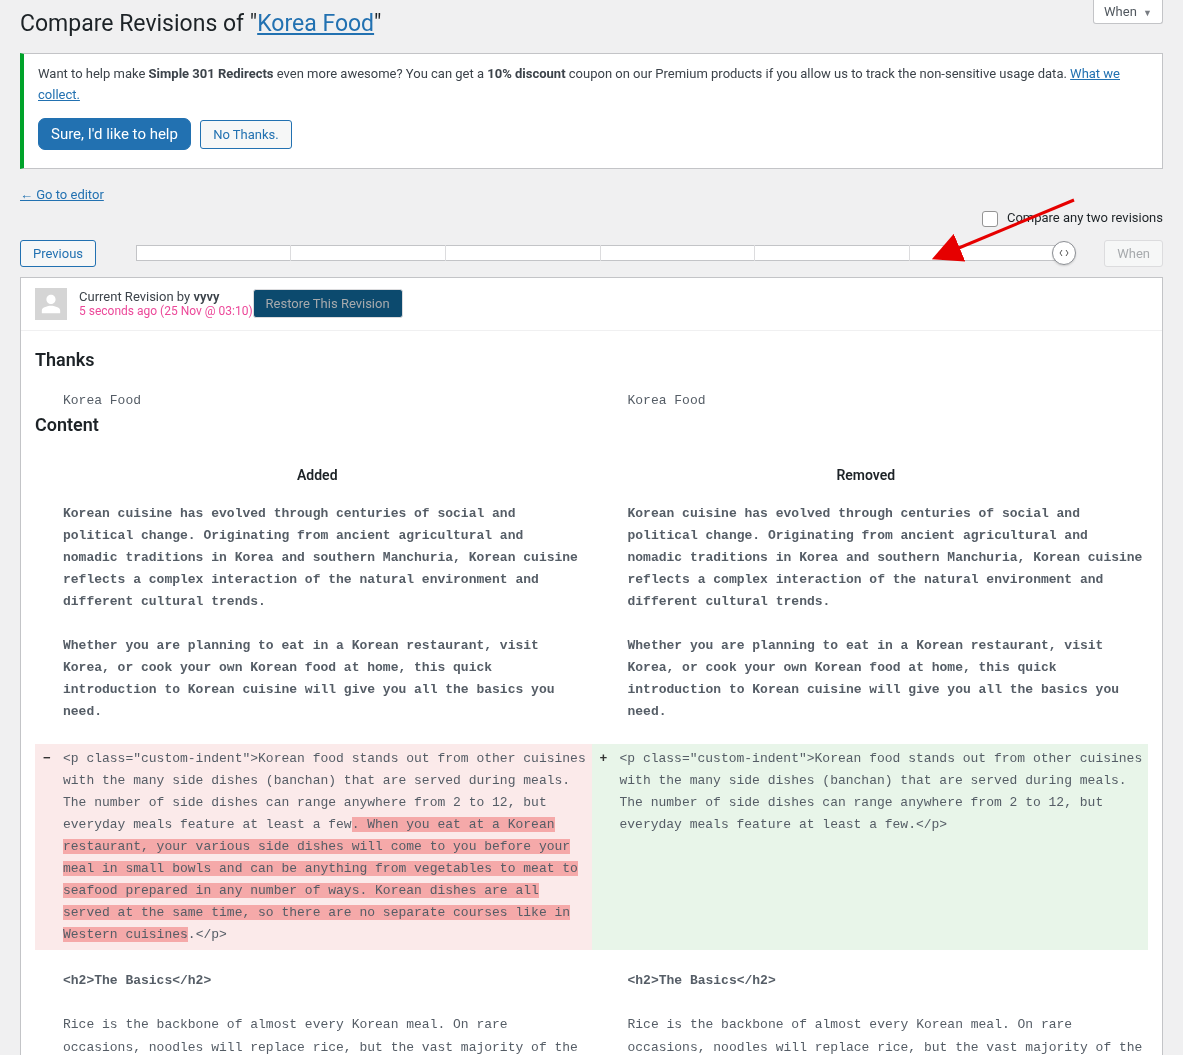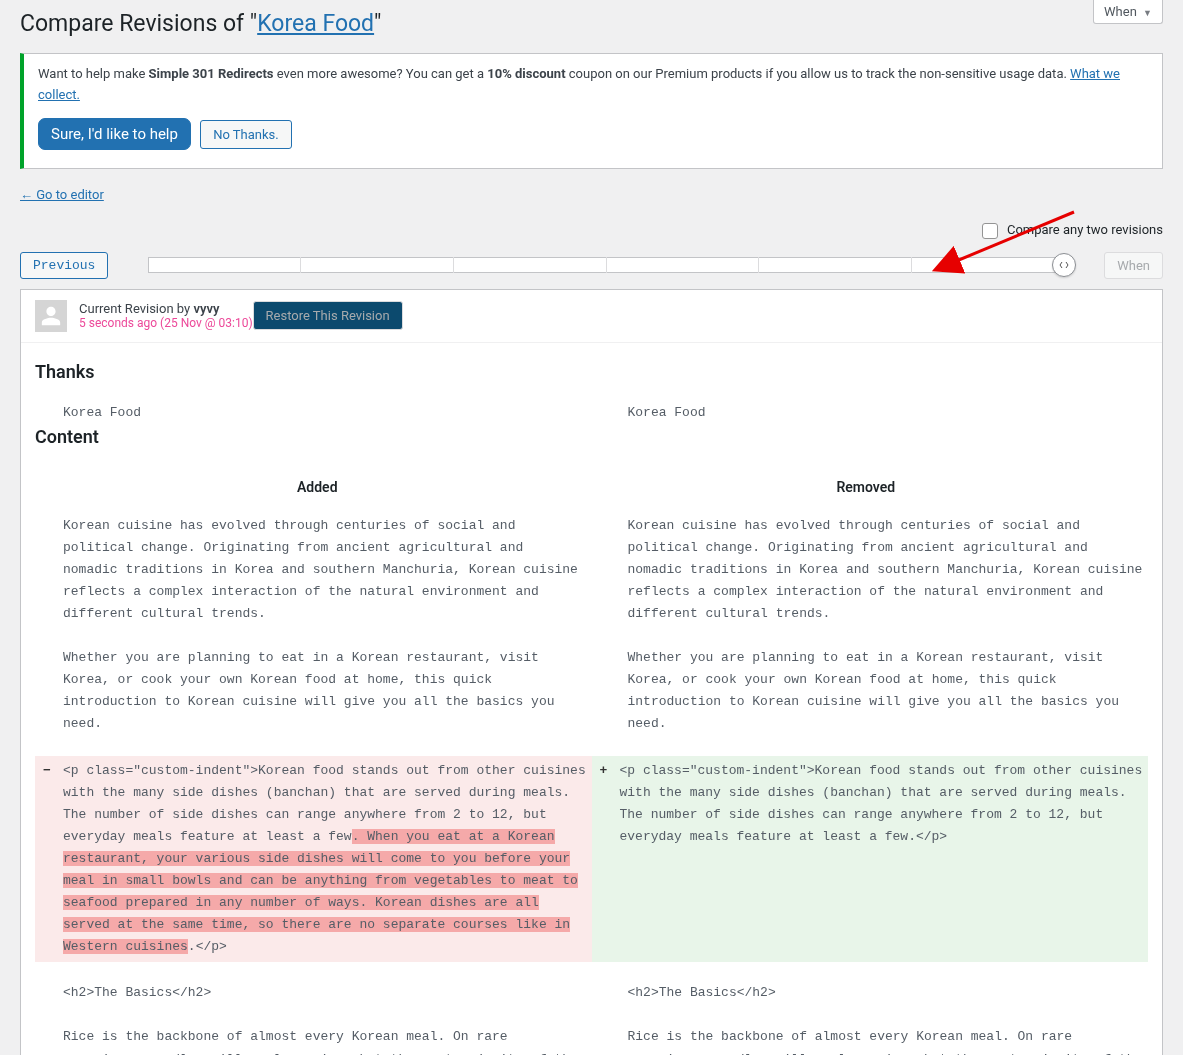--- a/index.html
+++ b/index.html
@@ -7,26 +7,26 @@
   .wrap { padding: 0 20px 20px 20px; }
   .help-tab { position: absolute; top: 0; right: 20px; border: 1px solid #c3c4c7; border-top: none; background: #fff; padding: 4px 10px; font-size: 13px; cursor: pointer; border-bottom-left-radius: 3px; border-bottom-right-radius: 3px; color:#50575e; }
   .help-tab .arrow { font-size: 9px; margin-left: 3px; color:#787c82; }
   h1 { font-size: 23px; font-weight: 400; margin: 10px 0 16px 0; color: #1d2327; }
   h1 a { color: #2271b1; text-decoration: underline; }
   .notice { border: 1px solid #c3c4c7; border-left: 4px solid #00a32a; background: #fff; padding: 10px 14px 18px 14px; margin-bottom: 18px; }
   .notice p { margin: 0 0 12px 0; line-height: 1.6; }
   .notice a.inline { color: #2271b1; text-decoration: underline; }
   .btn-primary { display:inline-block; background: #2271b1; color: #fff; border: 1px solid #2271b1; padding: 6px 12px; border-radius: 7px; font-size: 15px; cursor: pointer; }
   .btn-secondary { display:inline-block; background: #f6f7f7; color: #2271b1; border: 1px solid #2271b1; padding: 6px 12px; border-radius: 3px; font-size: 13px; cursor: pointer; margin-left: 6px; }
-  .go-editor { color: #2271b1; text-decoration: underline; display:inline-block; margin-bottom: 18px; font-size:13px; }
+  .go-editor { color: #2271b1; text-decoration: underline; display:inline-block; margin-bottom: 6px; font-size:13px; }
   .compare-row { display:flex; justify-content:flex-end; align-items:center; margin: 0 0 10px 0; }
   .compare-row label { font-size: 13px; color: #1d2327; }
   .compare-row input[type=checkbox]{ width:16px; height:16px; margin-right:6px; border:1px solid #949494; border-radius:3px; appearance:none; background:#fff; vertical-align:middle; }
   .nav-row { display:flex; align-items:center; justify-content:space-between; margin-bottom: 10px; }
-  .btn-outline { background:#f6f7f7; border:1px solid #2271b1; color:#2271b1; padding: 5px 12px; border-radius: 3px; cursor:pointer; font-size:13px;font-family:Liberation Mono, monospace; }
+  .btn-outline { background:#f6f7f7; border:1px solid #2271b1; color:#2271b1; padding: 5px 12px; border-radius: 3px; cursor:pointer; font-size:13px; }
   .btn-disabled { background:#f6f7f7; border:1px solid #dcdcde; color:#a7aaad; padding: 5px 12px; border-radius: 3px; font-size:13px; }
   .slider-track { position:relative; flex:1; height:20px; margin: 0 40px; }
   .slider-line { position:absolute; top:2px; left:0; right:0; height:16px; background:#fff; border:1px solid #c3c4c7; }
   .slider-tick { position:absolute; top:2px; height:16px; width:1px; background:#dcdcde; }
   .slider-handle { position:absolute; top:-2px; width:24px; height:24px; background:#fff; border:1px solid #8c8f94; border-radius:50%; display:flex; align-items:center; justify-content:center; box-shadow: 0 1px 2px rgba(0,0,0,0.15); cursor:grab; }
   .slider-handle svg { width:10px; height:10px; }
   .arrow-annotation { position:absolute; pointer-events:none; top:-48px; }
   .arrow-annotation svg { overflow:visible; }
   .revision-area { border:1px solid #c3c4c7; background:#fff; }
   .rev-header { display:flex; align-items:center; padding: 10px 14px; border-bottom:1px solid #f0f0f1; }
@@ -38,21 +38,21 @@
   .restore-btn { background:#0c4a6e; border:1px solid #dcdcde; color:#a7aaad; padding:6px 12px; border-radius:3px; font-size:13px; }
   .diff-body { padding: 18px 14px; }
   .diff-body h3 { font-size:18px; font-weight:600; color:#1d2327; margin: 0 0 18px 0; }
   .diff-cols { display:flex; }
   .col { width:50%; }
   .col-l { padding-right: 8px; }
   .col-r { padding-left: 8px; }
   .mono { font-family: Consolas, Monaco, "Courier New", monospace; font-size: 13px; line-height: 1.7; color: #555d66; }
   .mono-pad { padding: 2px 0 2px 28px; white-space: pre-wrap; word-wrap: break-word; }
   .subhead { font-size: 14px; font-weight: 600; color: #1d2327; margin: 14px 0 18px 0; text-align: center; }
-  .para { margin-bottom: 18px; }
+  .para { margin-bottom: 18px; font-weight: bold; }
   .diff-removed { background: #fbeaea; position:relative; padding-left:28px; padding-top:4px; padding-bottom:4px; }
   .diff-added   { background: #e8f5e9; position:relative; padding-left:28px; padding-top:4px; padding-bottom:4px; min-height: 100%; }
   .marker { position:absolute; left:8px; top:4px; font-weight:bold; color:#333; }
   .hl-del { background: #f5a9a9; }
   .diff-row { display:flex; margin-bottom:18px; align-items:stretch; }
   .diff-row .side { width:50%; }
   .diff-row .side-l { padding-right:0px; }
   .diff-row .side-r { padding-left:0px; }
   .content-h3 { font-size:18px; font-weight:600; color:#1d2327; margin: 24px 0 10px 0; }
 </style>

